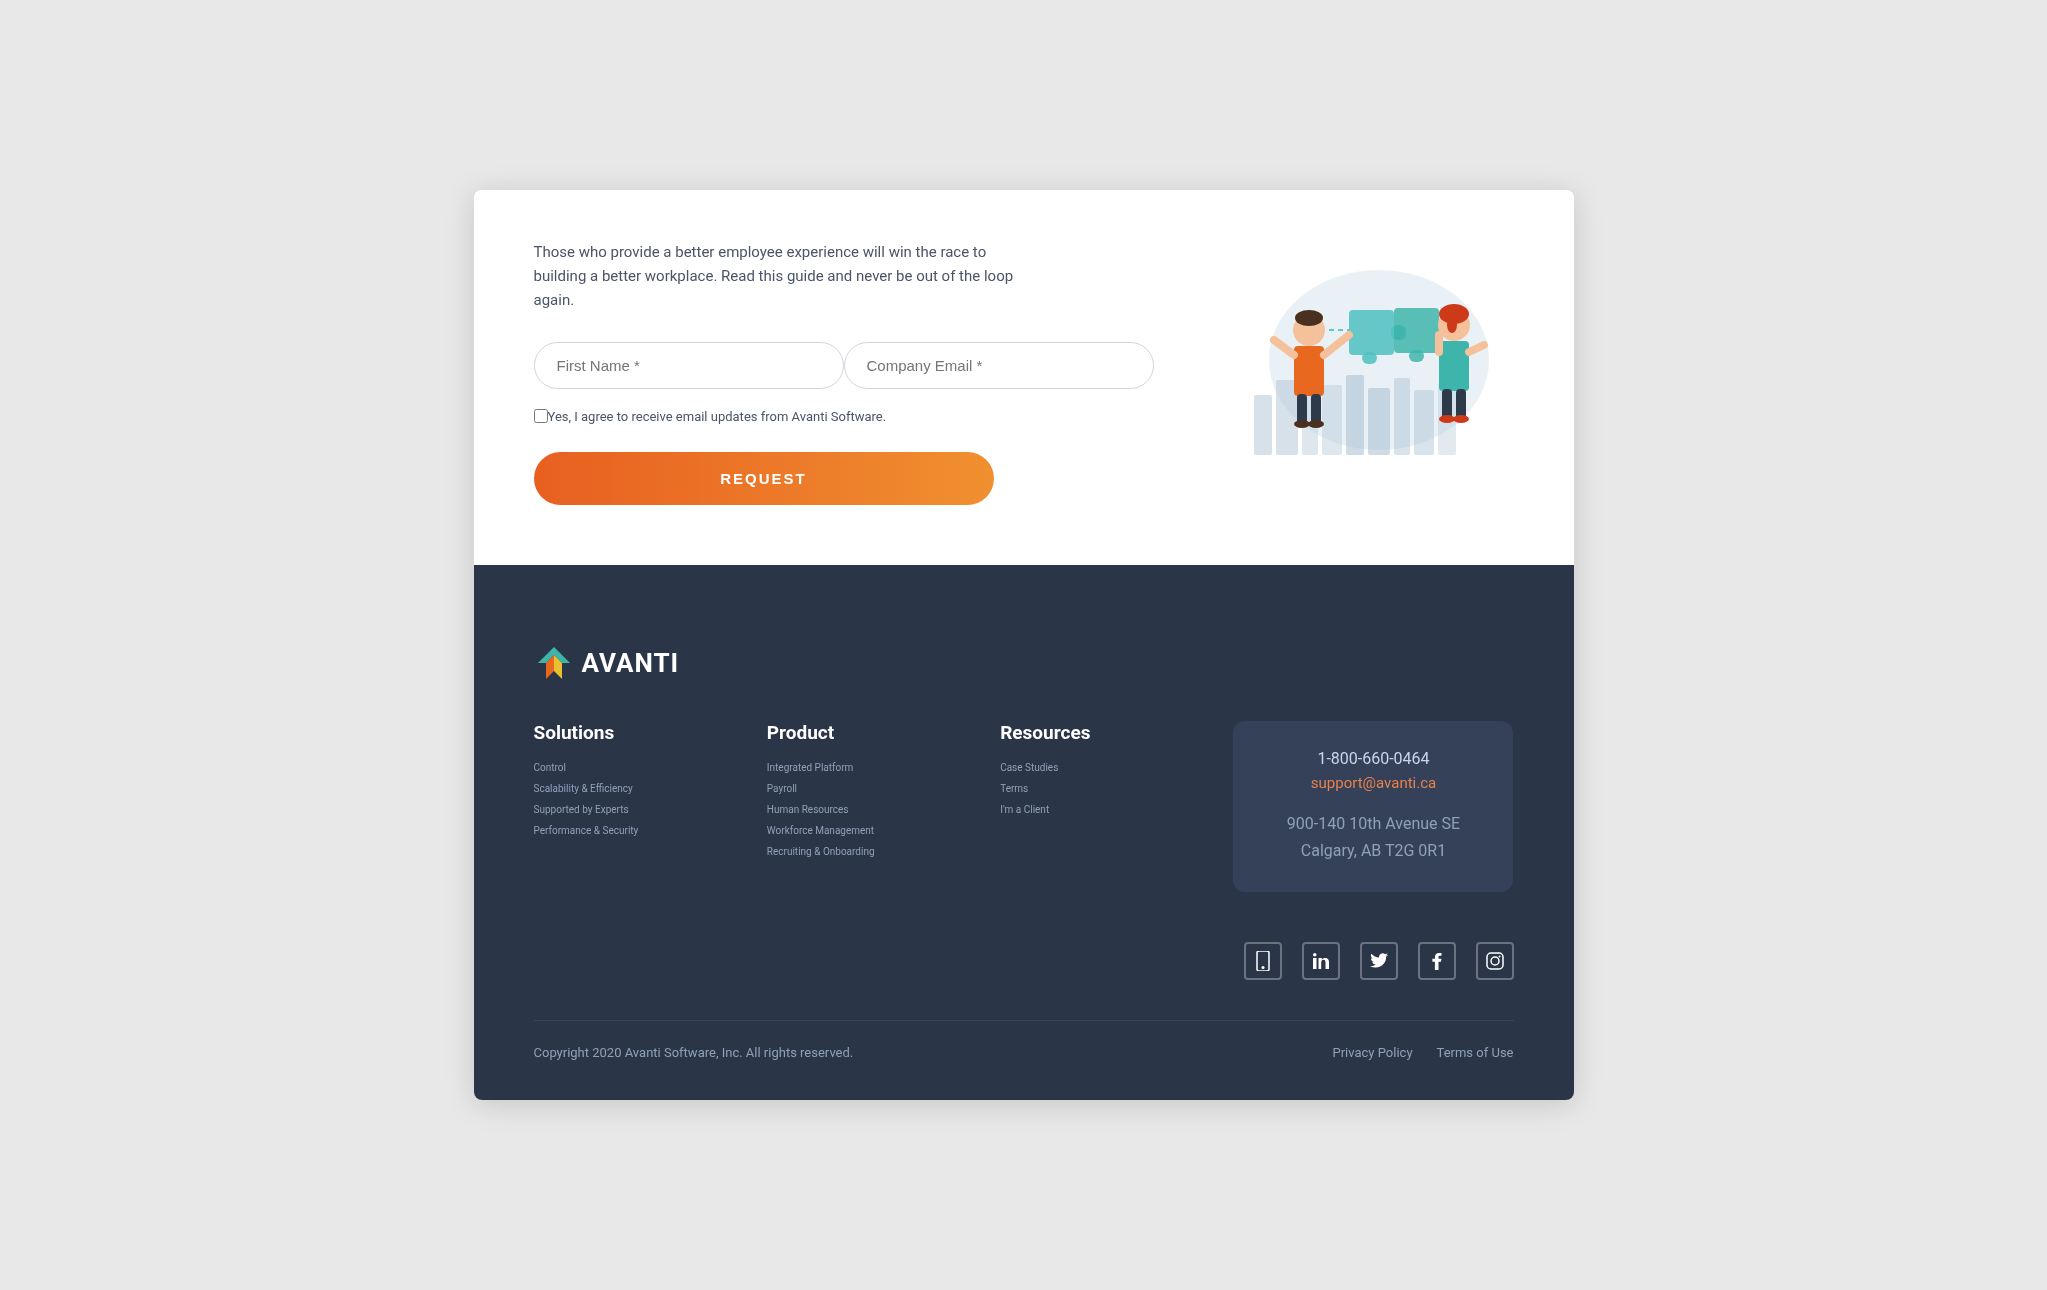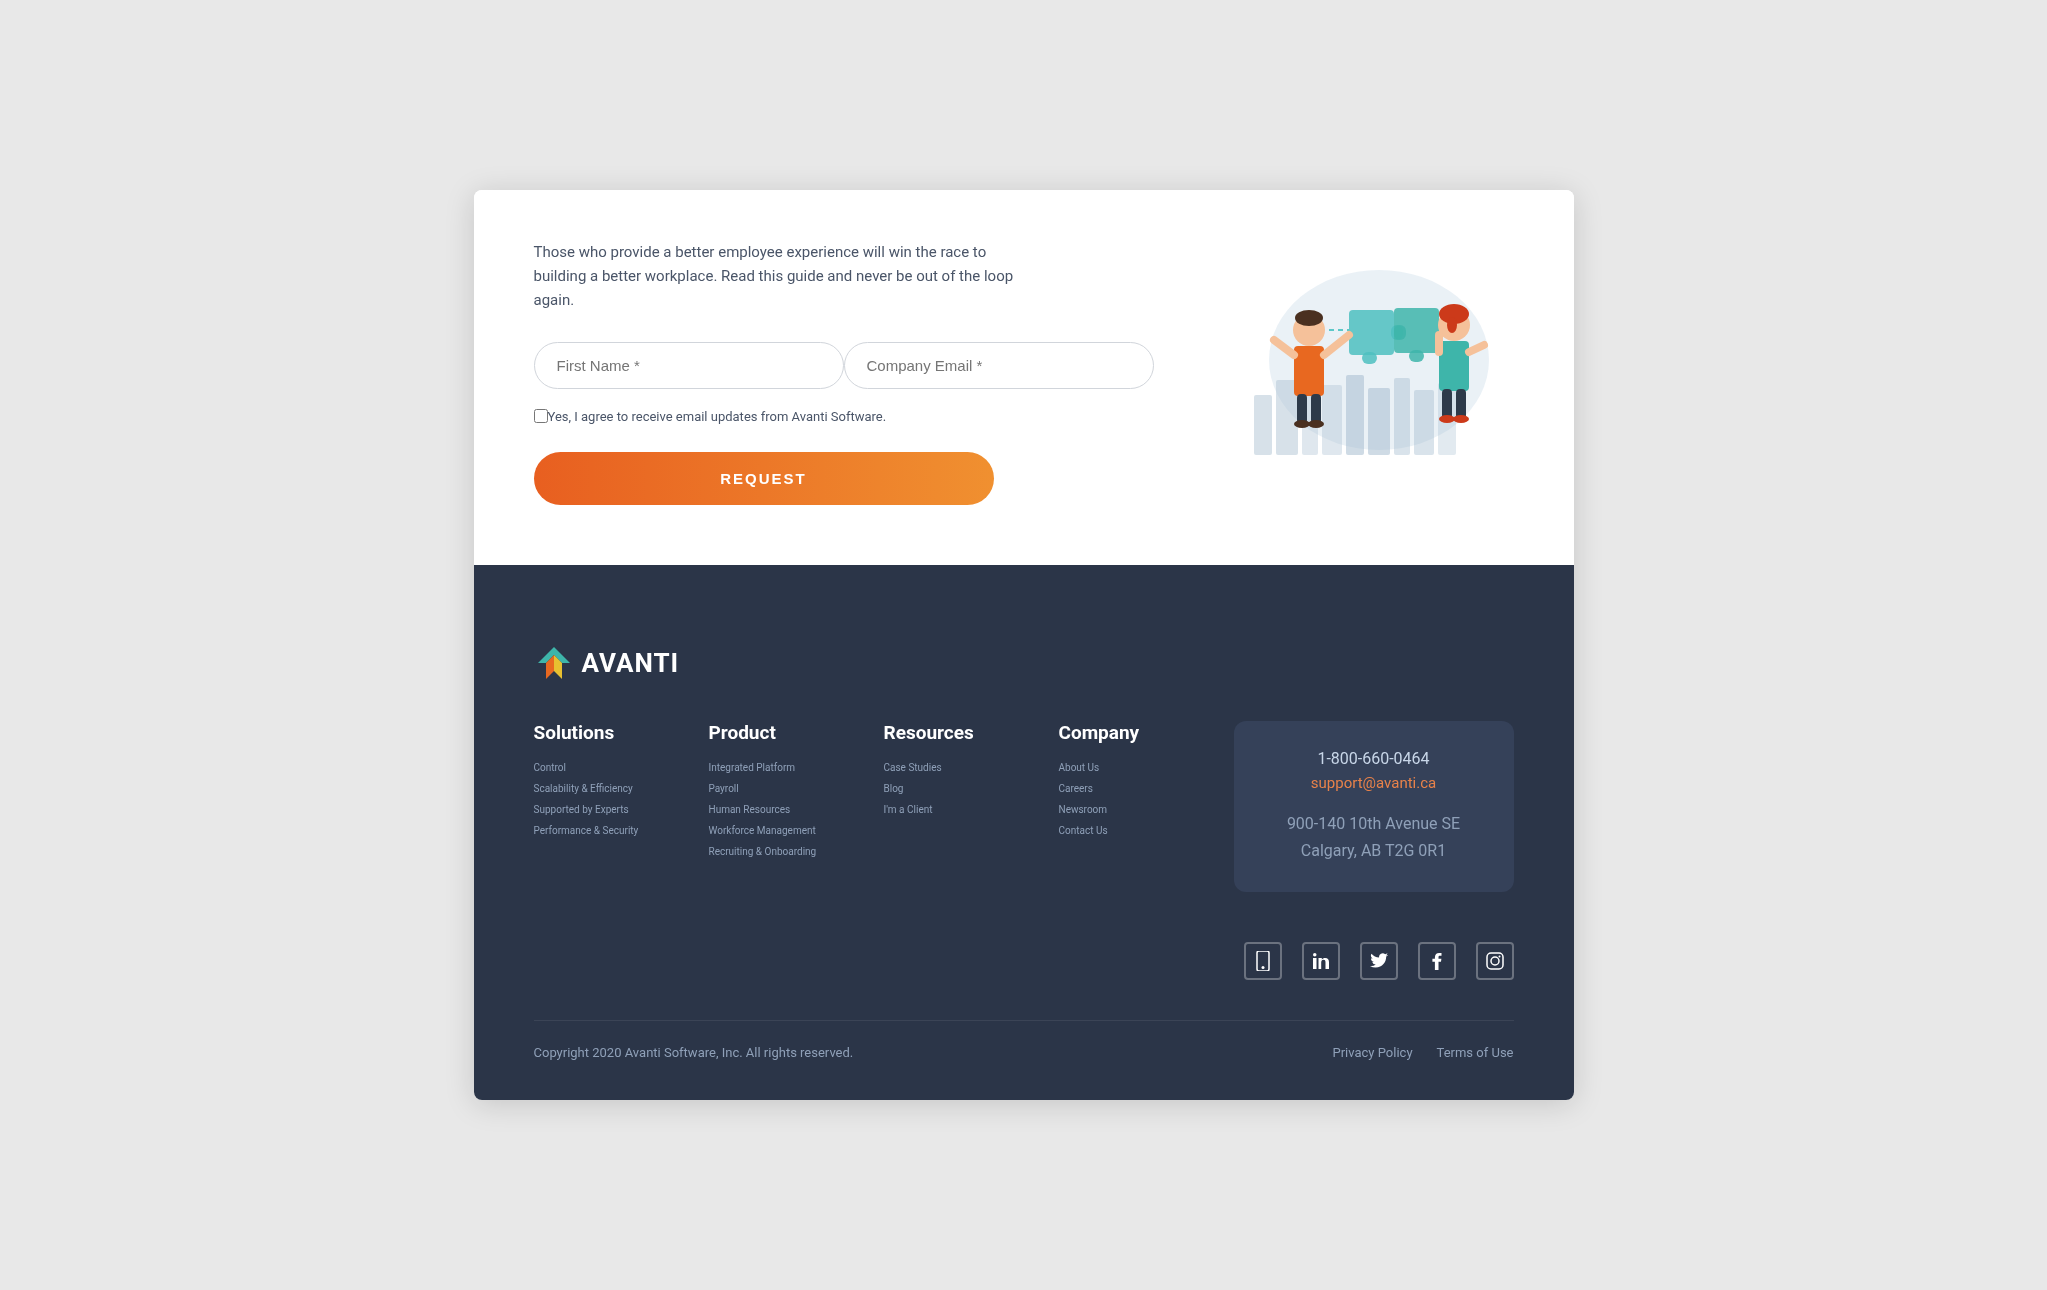--- a/index.html
+++ b/index.html
@@ -343,31 +343,24 @@
         <a>Integrated Platform</a>
         <a>Payroll</a>
         <a>Human Resources</a>
         <a>Workforce Management</a>
         <a>Recruiting &amp; Onboarding</a>
       </div>
 
       <div class="footer-col">
         <div class="footer-col-title">Resources</div>
         <a>Case Studies</a>
-        <a>Blog</a>
+        <a>Terms</a>
         <a>I'm a Client</a>
       </div>
 
-      <div class="footer-col">
-        <div class="footer-col-title">Company</div>
-        <a>About Us</a>
-        <a>Careers</a>
-        <a>Newsroom</a>
-        <a>Contact Us</a>
-      </div>
 
       <div class="footer-contact-box">
         <div class="footer-phone">1-800-660-0464</div>
         <a class="footer-email">support@avanti.ca</a>
         <div class="footer-address">
           <span>900-140 10th Avenue SE</span><br>
           <span>Calgary, AB T2G 0R1</span>
         </div>
       </div>
     </div>

